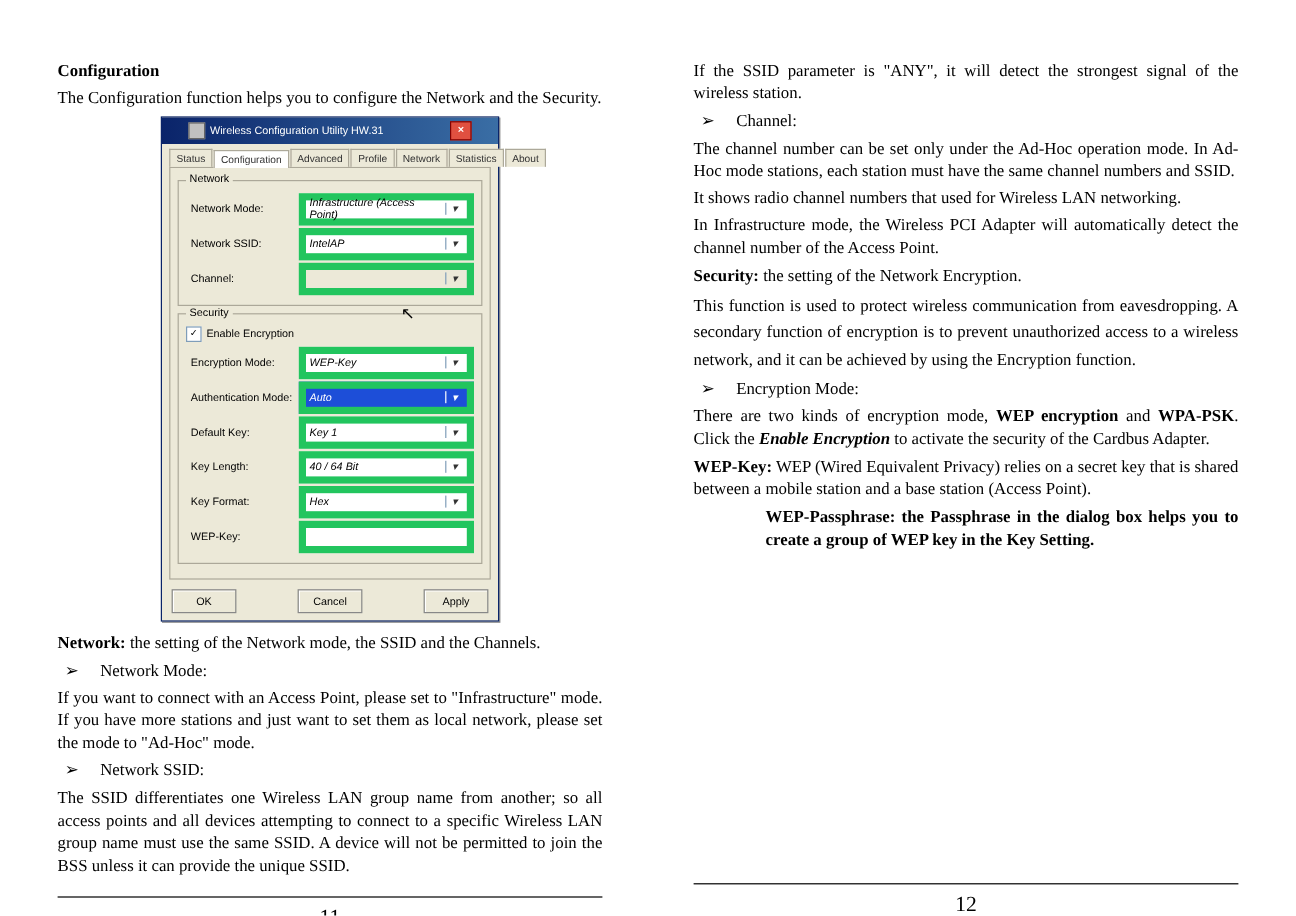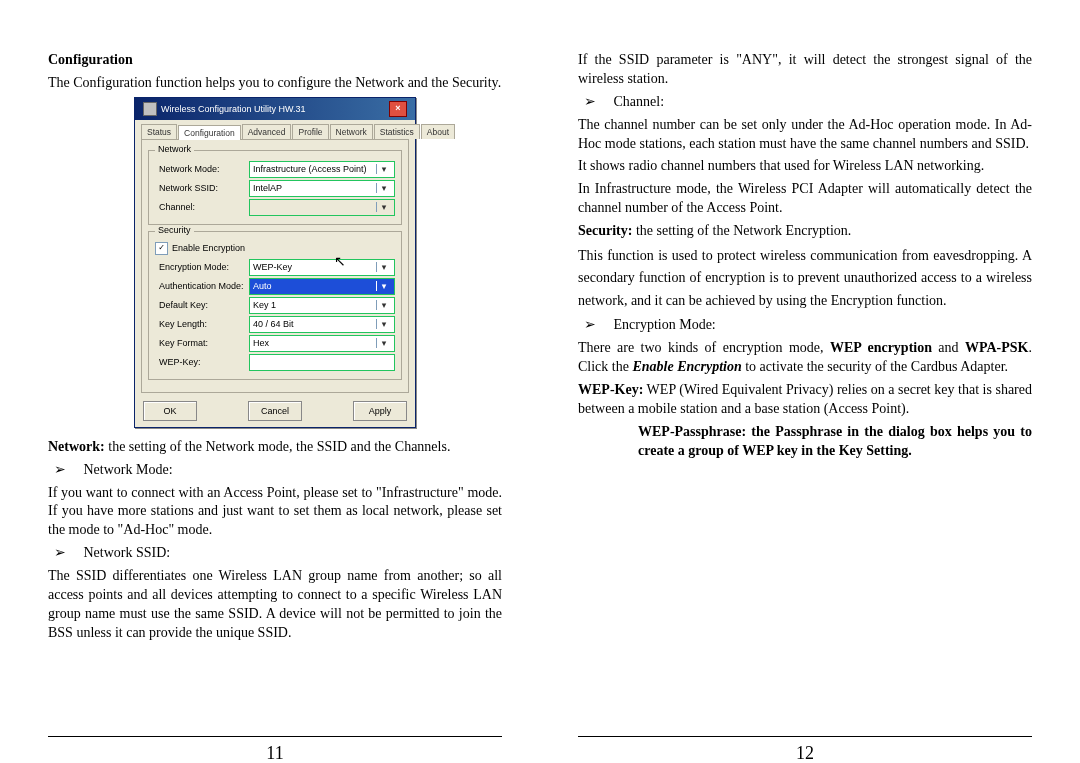--- a/index.html
+++ b/index.html
@@ -52,21 +52,21 @@
     background: #ece9d8;
     border: 1px solid #0a246a;
     font-family: Tahoma, Arial, sans-serif;
     font-size: 9px;
     text-align: left;
     box-shadow: 1px 1px 0 #888;
   }
   .dlg-title {
     background: linear-gradient(to right, #0a246a, #3a6ea5);
     color: #fff;
-    padding: 2px 8px;
+    padding: 2px 22px;
     display: flex;
     align-items: center;
     height: 18px;
   }
   .dlg-title .ico {
     width: 12px; height: 12px; background: #c0c0c0; margin-right: 4px;
     border: 1px solid #666;
   }
   .dlg-close {
     margin-left: auto;
@@ -105,26 +105,27 @@
   }
   .grp > .grp-label {
     position: absolute; top: -7px; left: 6px;
     background: #ece9d8; padding: 0 3px; font-size: 9px;
   }
   .frow { display: flex; align-items: center; margin: 2px 0; }
   .flabel { width: 90px; text-align: left; padding-left: 4px; }
   .fctrl {
     flex: 1;
     background: #fff;
-    border: 1px solid #22c55e;
+    border: 6px solid #22c55e;
     height: 15px;
     padding: 0 3px;
     display: flex; align-items: center;
     justify-content: space-between;
     font-size: 9px;
+    font-style: italic;
   }
   .fctrl .dd {
     width: 14px; text-align: center; color: #333;
     border-left: 1px solid #7f9db9;
   }
   .fctrl.hl { background: #1d4ed8; color: #fff; }
   .chk {
     width: 11px; height: 11px; border: 1px solid #7f9db9; background: #fff;
     display: inline-flex; align-items: center; justify-content: center;
     font-size: 8px; line-height: 8px; margin-right: 4px;

